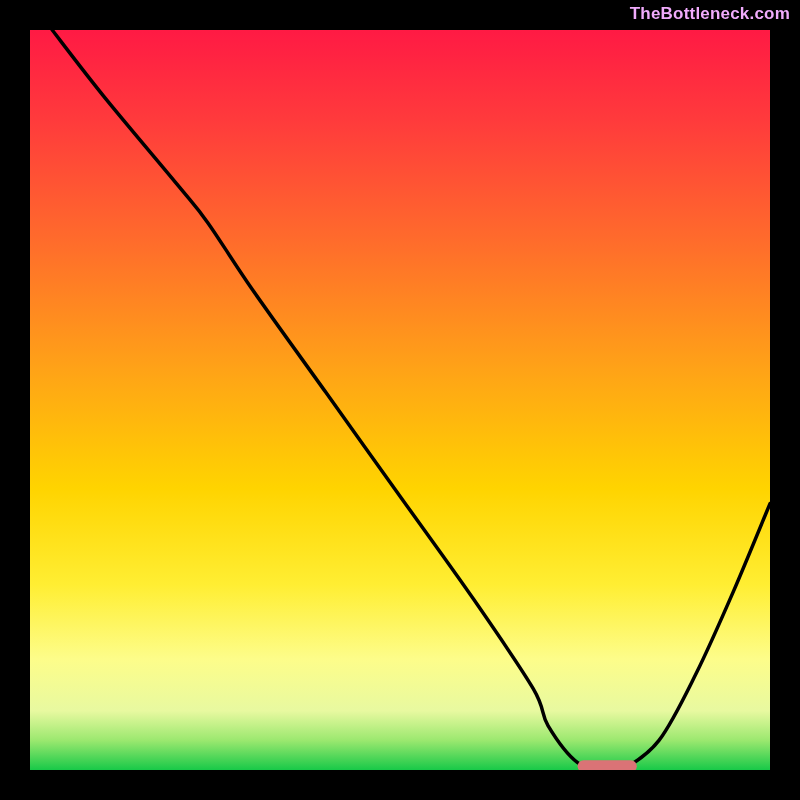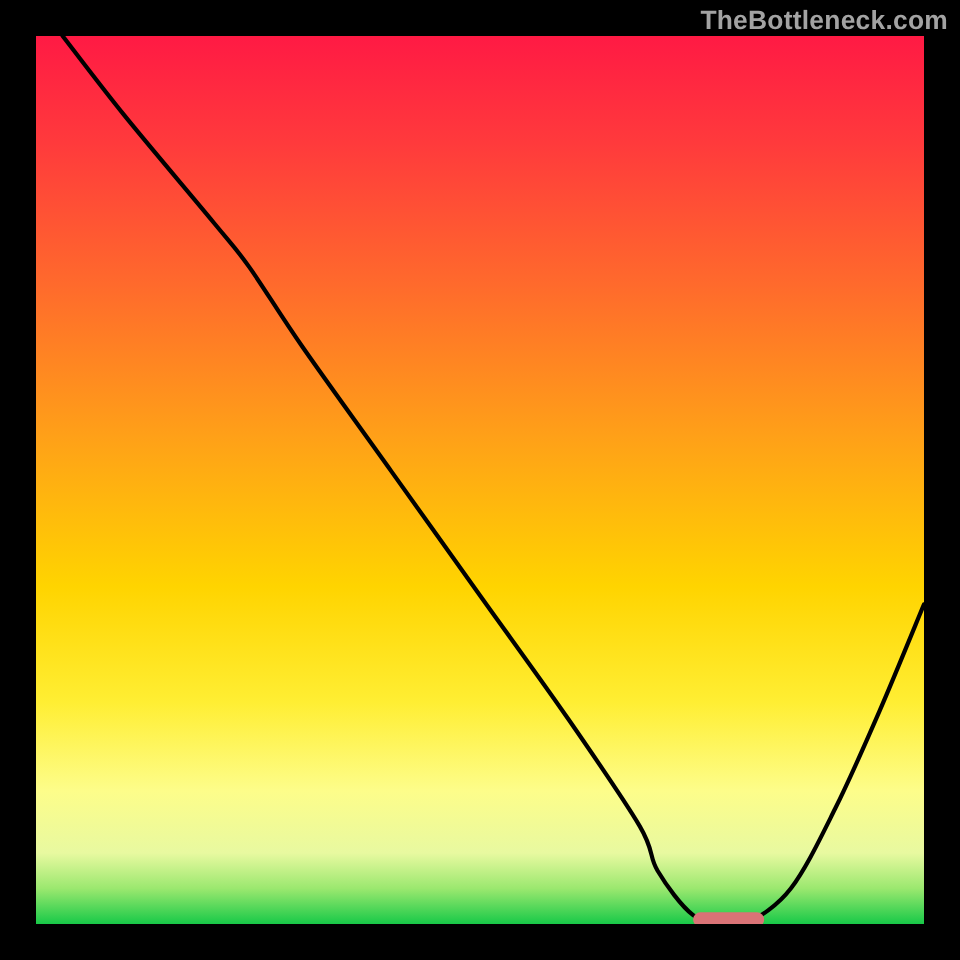--- a/index.html
+++ b/index.html
@@ -14,22 +14,22 @@
   .frame {
     position: relative;
     width: 800px;
     height: 800px;
     background: #000;
   }
   .watermark {
     position: absolute;
     top: 4px;
     right: 10px;
-    color: #a3a3a3;
-    font-size: 22px;
+    color: #f0abfc;
+    font-size: 17px;
     font-weight: 600;
     letter-spacing: 0.2px;
     user-select: none;
   }
   .plot-wrapper {
     position: absolute;
     left: 30px;
     top: 30px;
     width: 740px;
     height: 740px;

